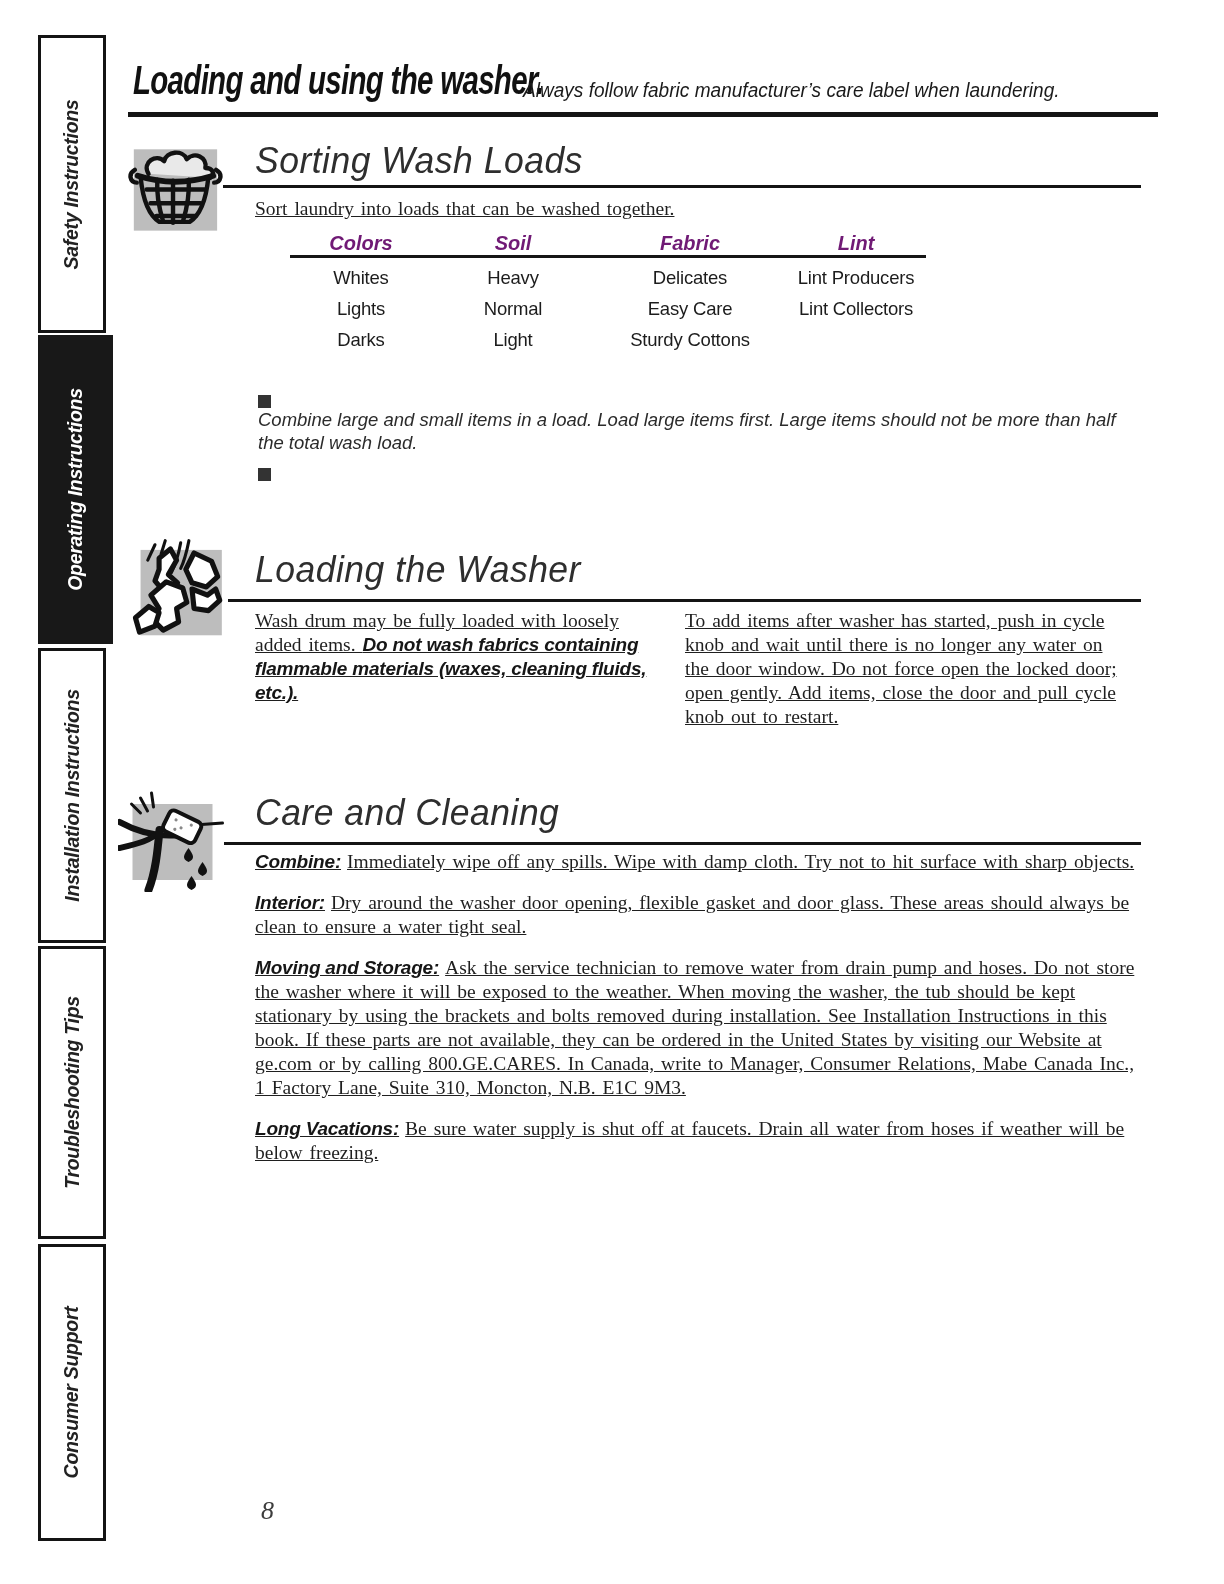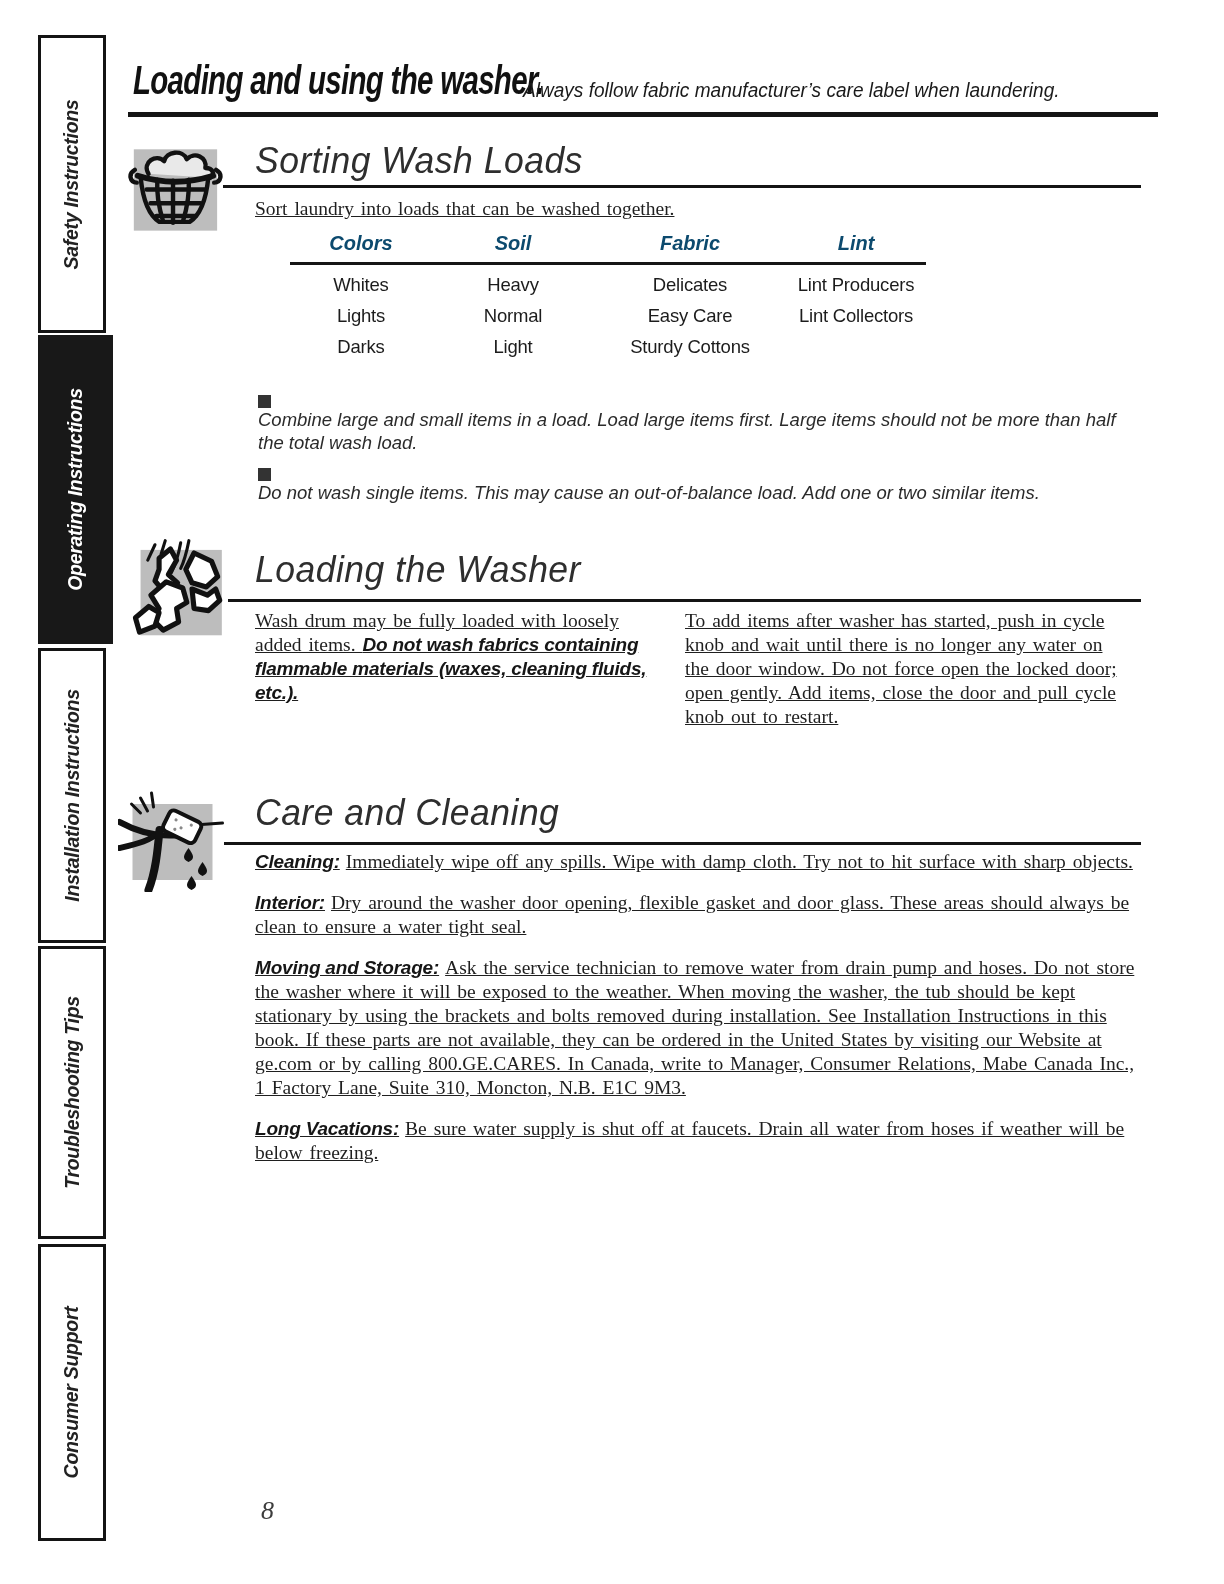--- a/index.html
+++ b/index.html
@@ -57,22 +57,22 @@
   .sec-icon { position:absolute; background:#fff; z-index:2; line-height:0; }
   #sec-sorting .sec-icon { left:-5px;  top:2px; }
   #sec-loading .sec-icon { left:-10px; top:-4px; }
   #sec-care    .sec-icon { left:-12px; top:-4px; }
   
   .serif { font-family:"Liberation Serif", serif; font-size:19.5px; line-height:24px; color:#1f1f1f; word-spacing:2px;text-decoration:underline; }
   .intro { position:absolute; left:125px; top:57px; }
   
   .sort-table { position:absolute; left:160px; top:92px; display:grid; grid-template-columns:142px 162px 192px 140px; }
   .sort-table .th {
-    font:italic 700 20px "Liberation Sans", sans-serif; color:#0c4a6e;
-    text-align:center; padding-bottom:7px; border-bottom:3px solid #161616;
+    font:italic 700 20px "Liberation Sans", sans-serif; color:#701a75;
+    text-align:center; border-bottom:3px solid #161616;
   }
   .sort-table .td {
     font:400 18.5px "Liberation Sans", sans-serif; color:#1c1c1c; letter-spacing:-0.2px;
     text-align:center; height:31px; display:flex; align-items:flex-end; justify-content:center;
   }
   
   .bullets { position:absolute; left:128px; top:250px; width:880px; list-style:none; }
   .bullets li { display:flex; margin-bottom:9px;flex-direction:column; }
   .bullets .sq { flex:0 0 13px; width:13px; height:13px; background:#333; margin:5px 17px 0 0; }
   .bullets .btxt {
@@ -152,21 +152,20 @@
           <div class="td">Sturdy Cottons</div>
           <div class="td"></div>
         </div>
       <ul class="bullets" id="bullet-list">
           <li>
             <span class="sq"></span>
             <span class="btxt">Combine large and small items in a load. Load large items first. Large items should not be more than half the total wash load.</span>
           </li>
           <li>
             <span class="sq"></span>
-            <span class="btxt">Do not wash single items. This may cause an out-of-balance load. Add one or two similar items.</span>
           </li>
         </ul>
     </div>
 
     <div class="sec" id="sec-loading">
       <div class="sec-rule"></div>
       <span class="sec-icon">
         <svg width="108" height="116" viewBox="0 0 105 112">
           <rect x="20" y="18" width="79" height="83" fill="#bdbdbd"></rect>
           <g stroke="#111" fill="#fff" stroke-width="5" stroke-linejoin="round">
@@ -208,21 +207,21 @@
           </g>
           <g fill="#111">
             <path d="M70,62 c5,7 7,11 0,14 c-7,-3 -5,-7 0,-14z"></path>
             <path d="M84,76 c5,7 7,11 0,14 c-7,-3 -5,-7 0,-14z"></path>
             <path d="M73,90 c5,7 7,11 0,14 c-7,-3 -5,-7 0,-14z"></path>
           </g>
         </svg>
       </span>
       <h2 class="sec-title">Care and Cleaning</h2>
       <div class="care-paras serif" id="care-paras">
-          <p><span class="lead">Cleaning:</span><span>Immediately wipe off any spills. Wipe with damp cloth. Try not to hit surface with sharp objects.</span></p>
+          <p><span class="lead">Combine:</span><span>Immediately wipe off any spills. Wipe with damp cloth. Try not to hit surface with sharp objects.</span></p>
           <p><span class="lead">Interior:</span><span>Dry around the washer door opening, flexible gasket and door glass. These areas should always be clean to ensure a water tight seal.</span></p>
           <p><span class="lead">Moving and Storage:</span><span>Ask the service technician to remove water from drain pump and hoses. Do not store the washer where it will be exposed to the weather. When moving the washer, the tub should be kept stationary by using the brackets and bolts removed during installation. See Installation Instructions in this book. If these parts are not available, they can be ordered in the United States by visiting our Website at ge.com or by calling 800.GE.CARES. In Canada, write to Manager, Consumer Relations, Mabe Canada Inc., 1 Factory Lane, Suite 310, Moncton, N.B. E1C 9M3.</span></p>
           <p><span class="lead">Long Vacations:</span><span>Be sure water supply is shut off at faucets. Drain all water from hoses if weather will be below freezing.</span></p>
         </div>
     </div>
 
     <div class="page-number">8</div>
   </div>
 </div>
 

